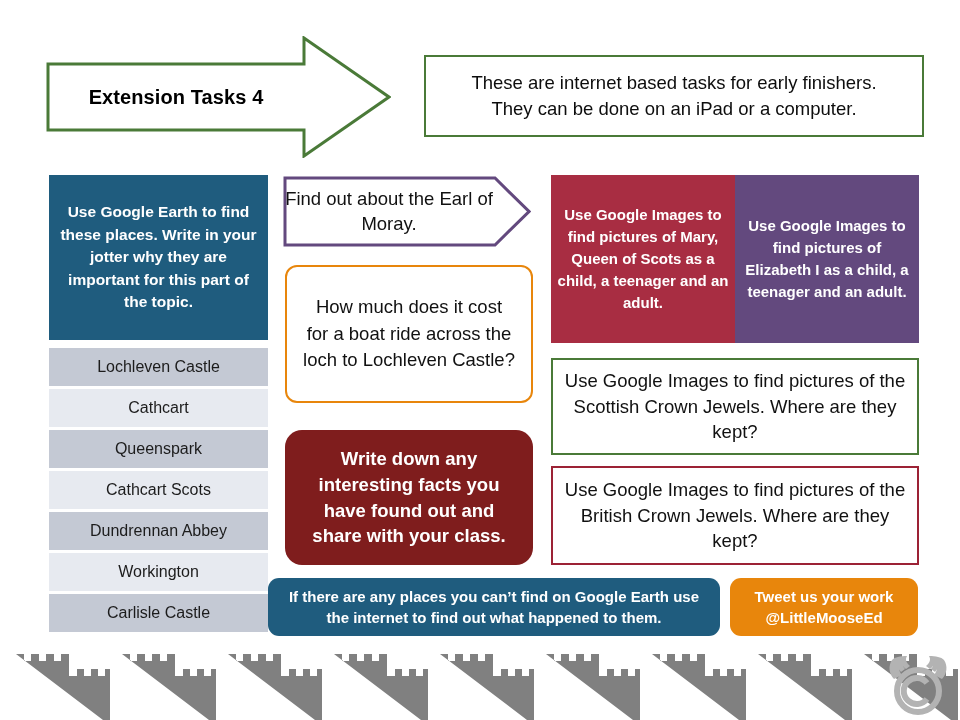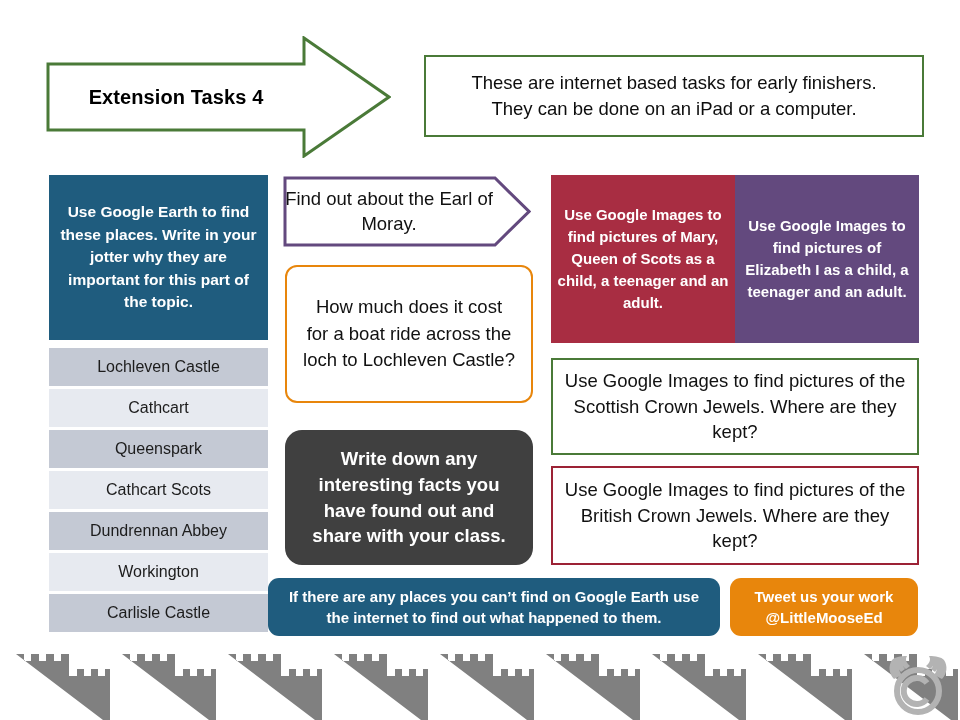--- a/index.html
+++ b/index.html
@@ -114,21 +114,21 @@
     text-align: center;
     font-size: 18.5px;
     line-height: 1.44;
     padding: 4px 16px;
     color: #111111;
   }
 
   #facts-box {
     left: 285px; top: 430px;
     width: 248px; height: 135px;
-    background: #404040;
+    background: #7f1d1d;
     border-radius: 17px;
     color: #ffffff;
     font-weight: bold;
     font-size: 18.5px;
     line-height: 1.4;
     display: flex; align-items: center; justify-content: center;
     text-align: center;
     padding: 4px 12px;
   }
 

